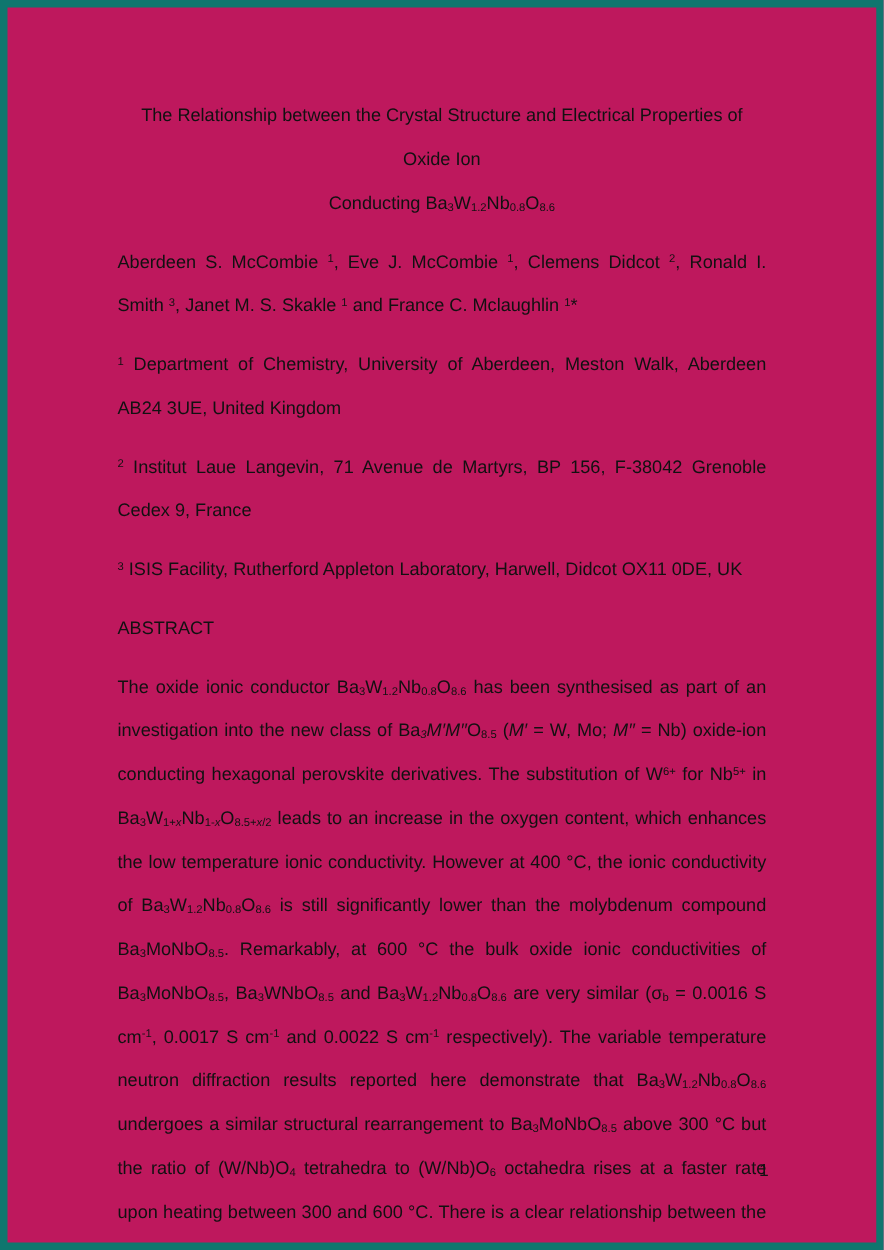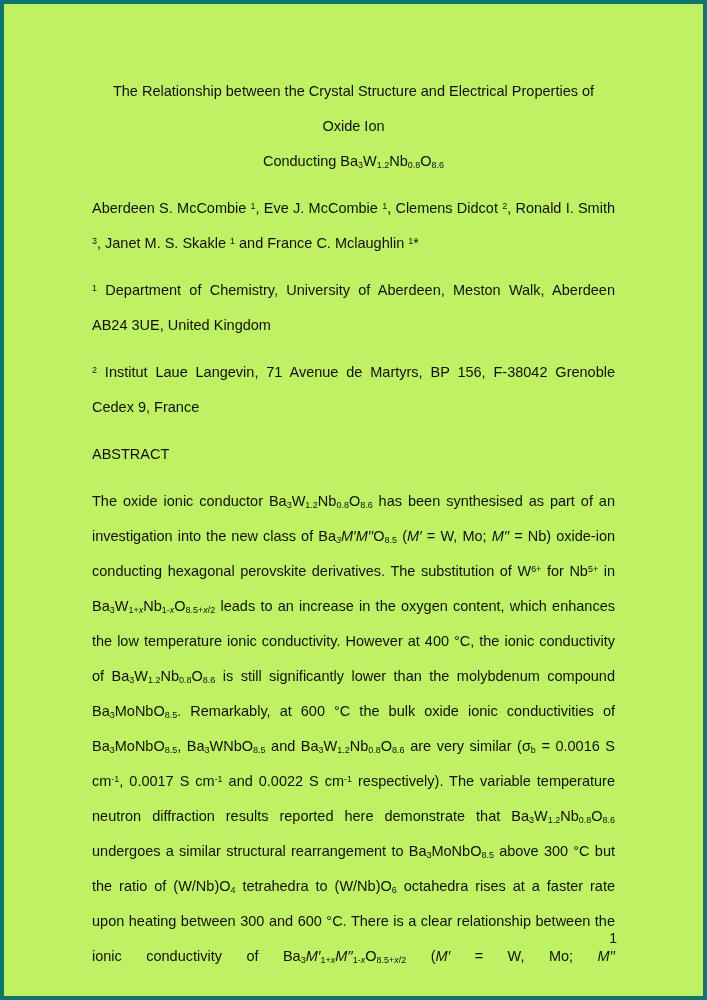--- a/index.html
+++ b/index.html
@@ -1,22 +1,22 @@
 <!DOCTYPE html>
 <html><head>
 <meta charset="utf-8">
 <style>
   * { box-sizing: border-box; }
   html, body { margin: 0; padding: 0; background: #ffffff; }
   .page {
     width: 707px;
     height: 1000px;
     position: relative;
-    background: #bef264;
-    border: 4px solid #0f766e;
+    background: #be185d;
+    border: 6px solid #0f766e;
     font-family: "Liberation Sans", sans-serif;
     font-size: 14.5px;
     color: #111111;
     overflow: hidden;
   }
   .content {
     position: absolute;
     top: 70px;
     left: 88px;
     right: 88px;
@@ -62,20 +62,21 @@
 
     <div class="title-block">
       <div class="title-line">The Relationship between the Crystal Structure and Electrical Properties of Oxide Ion</div>
       <div class="title-line"><span>Conducting Ba</span><sub>3</sub><span>W</span><sub>1.2</sub><span>Nb</span><sub>0.8</sub><span>O</span><sub>8.6</sub></div>
     </div>
 
     <p class="para"><span>Aberdeen S. McCombie </span><sup>1</sup><span>, Eve J. McCombie </span><sup>1</sup><span>,  Clemens Didcot </span><sup>2</sup><span>, Ronald I. Smith </span><sup>3</sup><span>, Janet M. S. Skakle </span><sup>1</sup><span> and France C. Mclaughlin </span><sup>1</sup><span>*</span></p>
 
     <p class="para"><sup>1</sup><span> Department of Chemistry, University of Aberdeen, Meston Walk, Aberdeen AB24 3UE, United Kingdom</span></p>
     <p class="para"><sup>2</sup><span> Institut Laue Langevin, 71 Avenue de Martyrs, BP 156, F-38042 Grenoble Cedex 9, France</span></p>
+    <p class="para"><sup>3</sup><span> ISIS Facility, Rutherford Appleton Laboratory, Harwell, Didcot OX11 0DE, UK</span></p>
 
     <p class="heading">ABSTRACT</p>
 
     <p class="para abstract-body"><span>The oxide ionic conductor Ba</span><sub>3</sub><span>W</span><sub>1.2</sub><span>Nb</span><sub>0.8</sub><span>O</span><sub>8.6</sub><span> has been synthesised as part of an investigation into the new class of Ba</span><sub style="font-style: italic;">3</sub><span style="font-style: italic;">M′M′′</span><span>O</span><sub>8.5</sub><span> (</span><span style="font-style: italic;">M′</span><span> = W, Mo; </span><span style="font-style: italic;">M′′</span><span> = Nb) oxide-ion conducting hexagonal perovskite derivatives. The substitution of W</span><sup>6+</sup><span> for Nb</span><sup>5+</sup><span> in Ba</span><sub>3</sub><span>W</span><sub>1+</sub><sub style="font-style: italic;">x</sub><span>Nb</span><sub>1-</sub><sub style="font-style: italic;">x</sub><span>O</span><sub>8.5+</sub><sub style="font-style: italic;">x</sub><sub>/2</sub><span> leads to an increase in the oxygen content, which enhances the low temperature ionic conductivity. However at 400 °C, the ionic conductivity of Ba</span><sub>3</sub><span>W</span><sub>1.2</sub><span>Nb</span><sub>0.8</sub><span>O</span><sub>8.6</sub><span> is still significantly lower than the molybdenum compound Ba</span><sub>3</sub><span>MoNbO</span><sub>8.5</sub><span>. Remarkably, at 600 °C the bulk oxide ionic conductivities of Ba</span><sub>3</sub><span>MoNbO</span><sub>8.5</sub><span>, Ba</span><sub>3</sub><span>WNbO</span><sub>8.5</sub><span> and Ba</span><sub>3</sub><span>W</span><sub>1.2</sub><span>Nb</span><sub>0.8</sub><span>O</span><sub>8.6</sub><span> are very similar (σ</span><sub>b</sub><span> = 0.0016 S cm</span><sup>-1</sup><span>, 0.0017 S cm</span><sup>-1</sup><span> and 0.0022 S cm</span><sup>-1</sup><span> respectively). The variable temperature neutron diffraction results reported here demonstrate that Ba</span><sub>3</sub><span>W</span><sub>1.2</sub><span>Nb</span><sub>0.8</sub><span>O</span><sub>8.6</sub><span> undergoes a similar structural rearrangement to Ba</span><sub>3</sub><span>MoNbO</span><sub>8.5</sub><span> above 300 °C but the ratio of (W/Nb)O</span><sub>4</sub><span> tetrahedra to (W/Nb)O</span><sub>6</sub><span> octahedra rises at a faster rate upon heating between 300 and 600 °C. There is a clear relationship between the ionic conductivity of Ba</span><sub>3</sub><span style="font-style: italic;">M′</span><sub>1+</sub><sub style="font-style: italic;">x</sub><span style="font-style: italic;">M′′</span><sub>1-</sub><sub style="font-style: italic;">x</sub><span>O</span><sub>8.5+</sub><sub style="font-style: italic;">x</sub><sub>/2</sub><span> (</span><span style="font-style: italic;">M′</span><span> = W, Mo; </span><span style="font-style: italic;">M′′</span></p>
 
   </div>
 
   <div class="page-number">1</div>
 </div>
 

